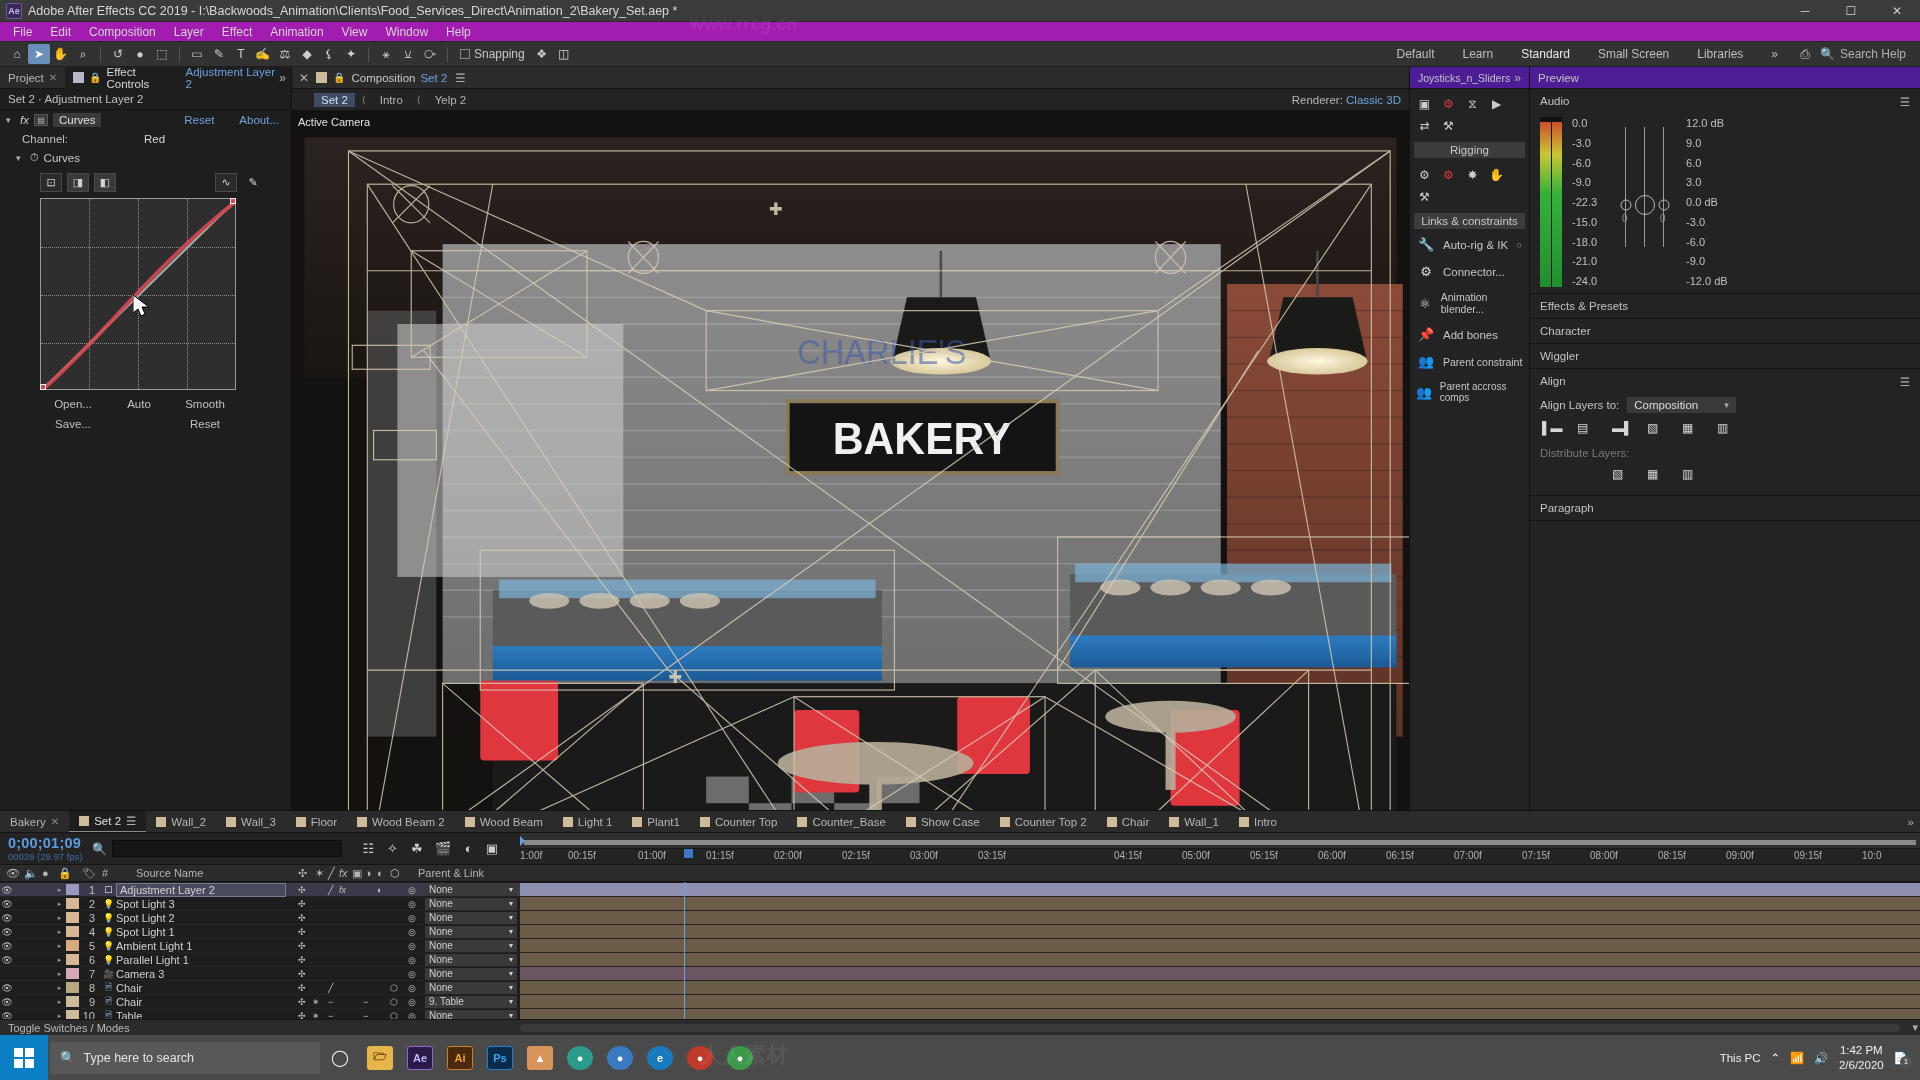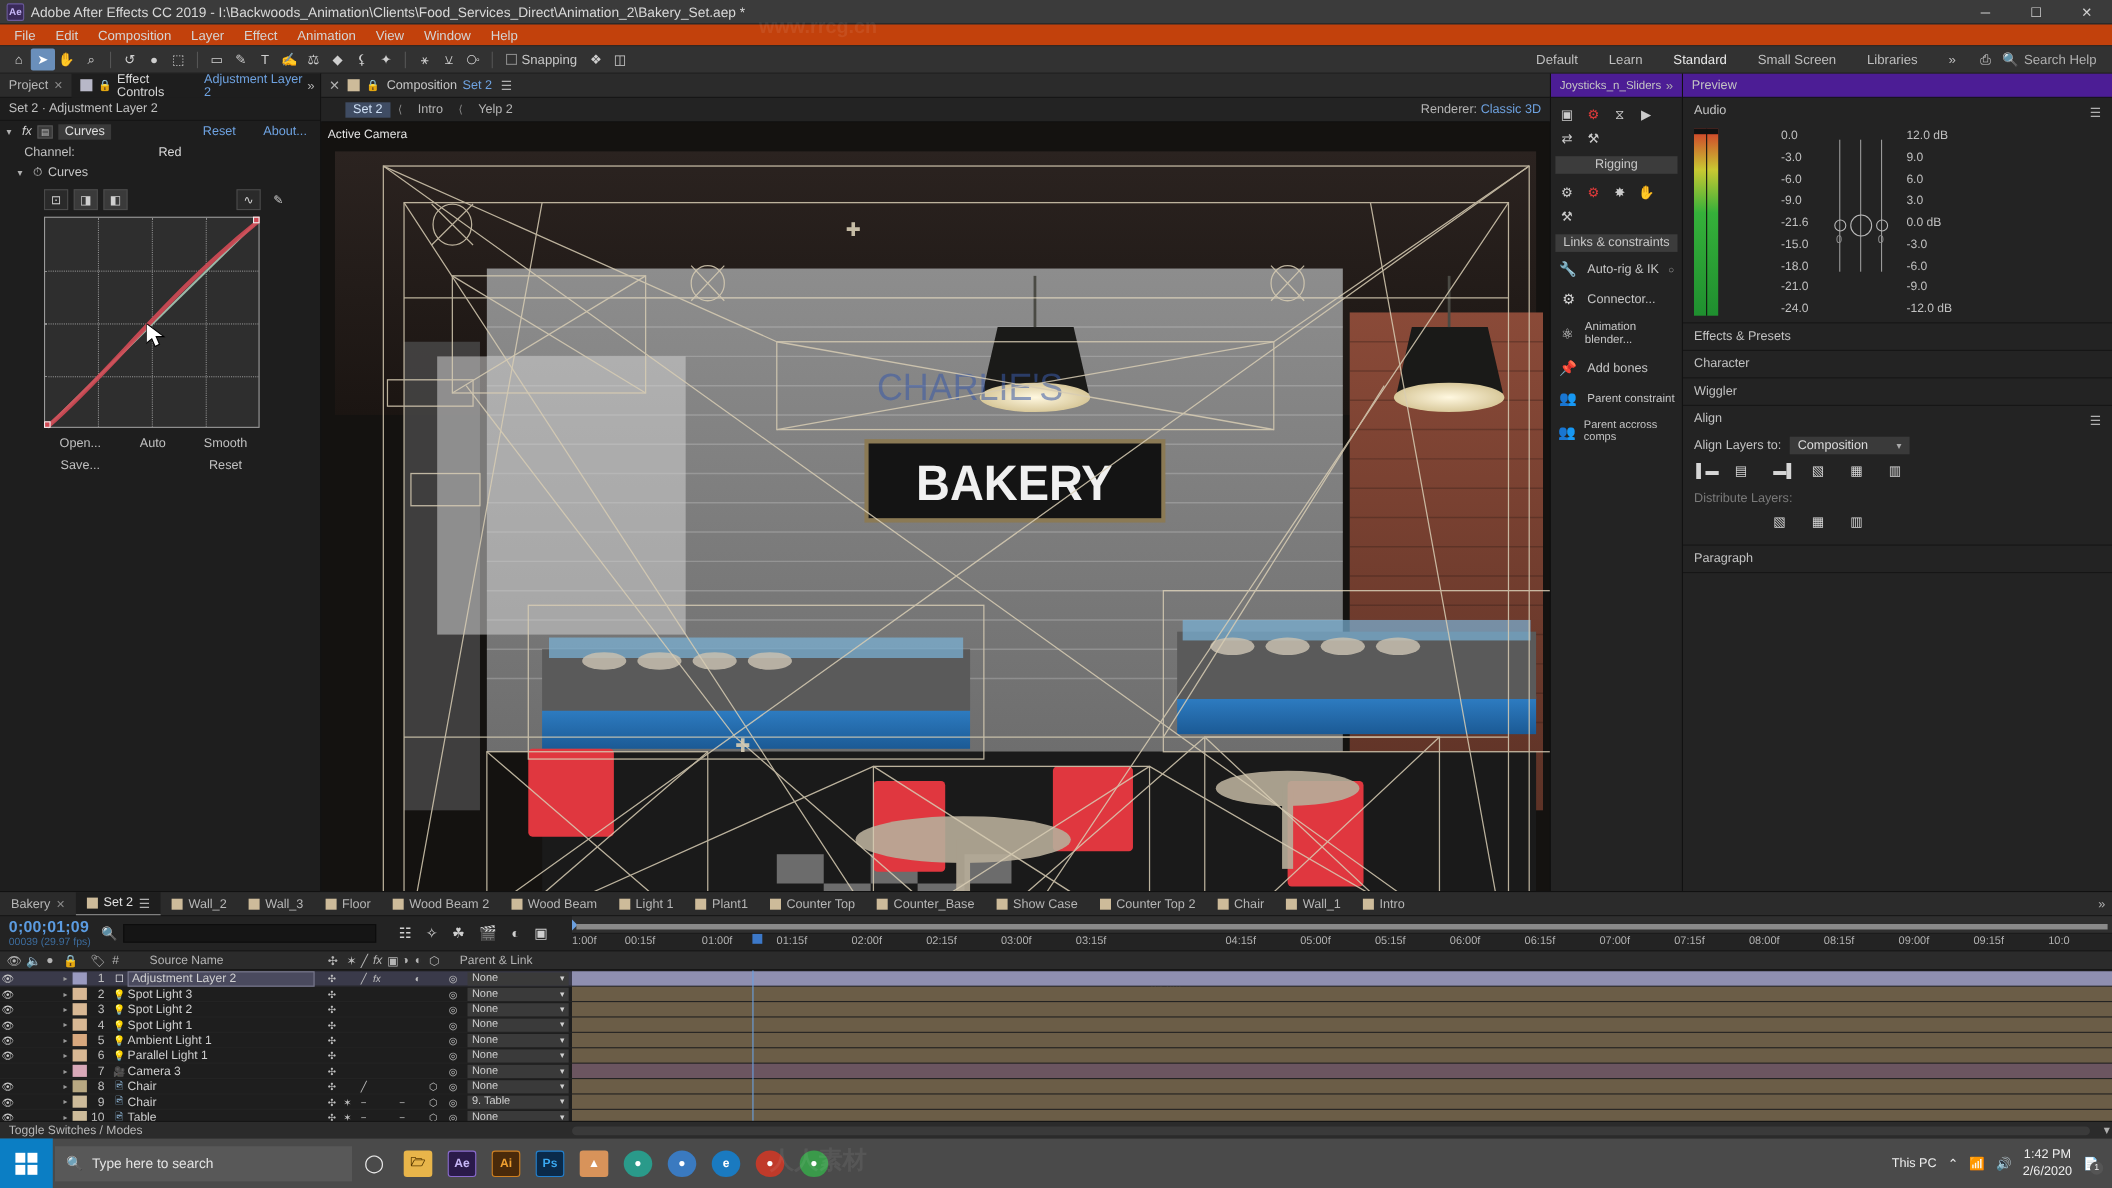--- a/index.html
+++ b/index.html
@@ -12,21 +12,21 @@
      border-bottom:1px solid #2a2a2a; position:relative; }
   .ae-logo { width:16px;height:16px;margin:0 6px 0 6px;background:#3a2a5a;
      border:1px solid #6a5a9a; border-radius:2px; color:#c6b6f6; font-size:9px;
      display:flex;align-items:center;justify-content:center;font-weight:bold;}
   #title-text { font-size:12.5px; color:#d8d8d8; white-space:nowrap; }
   .winbtns { position:absolute; right:0; top:0; height:22px; display:flex; }
   .winbtn { width:46px;height:22px;display:flex;align-items:center;justify-content:center;
      color:#d0d0d0;font-size:12px; }
 
   
-  #menubar { height:20px; background:#c2410c; display:flex; align-items:center;
+  #menubar { height:20px; background:#a21caf; display:flex; align-items:center;
      padding-left:4px; border-bottom:1px solid #252525; }
   #menubar .mi { padding:2px 9px; font-size:12px; color:#d4d4d4; }
 
   
   #toolbar { height:25px; background:#323232; display:flex; align-items:center;
      border-bottom:1px solid #1d1d1d; padding-left:6px; position:relative; }
   .tool { width:22px;height:20px; display:flex;align-items:center;justify-content:center;
      color:#cfcfcf; font-size:12px; }
   .tool.active { background:#6a8fbb; color:#fff; border-radius:2px; }
   .tsep { width:1px; height:15px; background:#555; margin:0 6px; }
@@ -131,21 +131,21 @@
   .rigrow .dot { position:absolute; right:7px; font-size:9px; color:#9a9a9a;}
   .sect { border-bottom:1px solid #161616; }
   .sect-title { font-size:11.5px; color:#c2c2c2; padding:6px 10px; position:relative;}
   .sect-title .ham { position:absolute; right:10px; color:#b0b0b0; }
   #audio-area { display:flex; padding:4px 10px 6px 10px; gap:10px; height:180px; }
   #meter { width:22px; background:linear-gradient(to top,#1f8f2f 0%, #35b13a 55%,
       #c9c832 78%, #d03a2a 100%); position:relative; }
   #meter::after{content:"";position:absolute;left:50%;top:0;bottom:0;width:1px;background:#111;}
   #meter .cap { position:absolute;left:0;right:0;top:0;height:5px;background:#111;}
   .scale { font-size:11px; color:#c0c0c0; display:flex; flex-direction:column;
-     justify-content:space-between;margin-left:47px; }
+     justify-content:space-between; }
   .sliders { display:flex; gap:18px; margin-left:18px; align-items:flex-start;
      position:relative; padding-top:10px;}
   .slidertrack { width:1px; height:120px; background:#9a9a9a; position:relative; }
   .knob { position:absolute; left:50%; transform:translate(-50%,-50%);
      border:1px solid #b8b8b8; border-radius:50%; background:transparent; }
   .dbscale { font-size:11px; color:#c0c0c0; display:flex; flex-direction:column;
      justify-content:space-between; margin-left:12px; }
   .zero { font-size:10px; color:#8e8e8e; }
   #align-body { padding:4px 10px 10px 10px; }
   .alignrow { display:flex; align-items:center; gap:8px; font-size:11.5px;
@@ -670,21 +670,21 @@
       </div>
       <div id="audio-area">
         <div id="meter">
             <div class="cap"></div>
           </div>
         <div class="scale">
           <span>0.0</span>
           <span>-3.0</span>
           <span>-6.0</span>
           <span>-9.0</span>
-          <span>-21.6</span>
+          <span>-22.3</span>
           <span>-15.0</span>
           <span>-18.0</span>
           <span>-21.0</span>
           <span>-24.0</span>
         </div>
         <div class="sliders">
           <div style="position:relative;">
             <div class="slidertrack"></div>
             <div class="knob" style="top:78px;width:11px;height:11px;"></div>
             <div class="zero" style="position:absolute;top:86px;left:-3px;">0</div>

